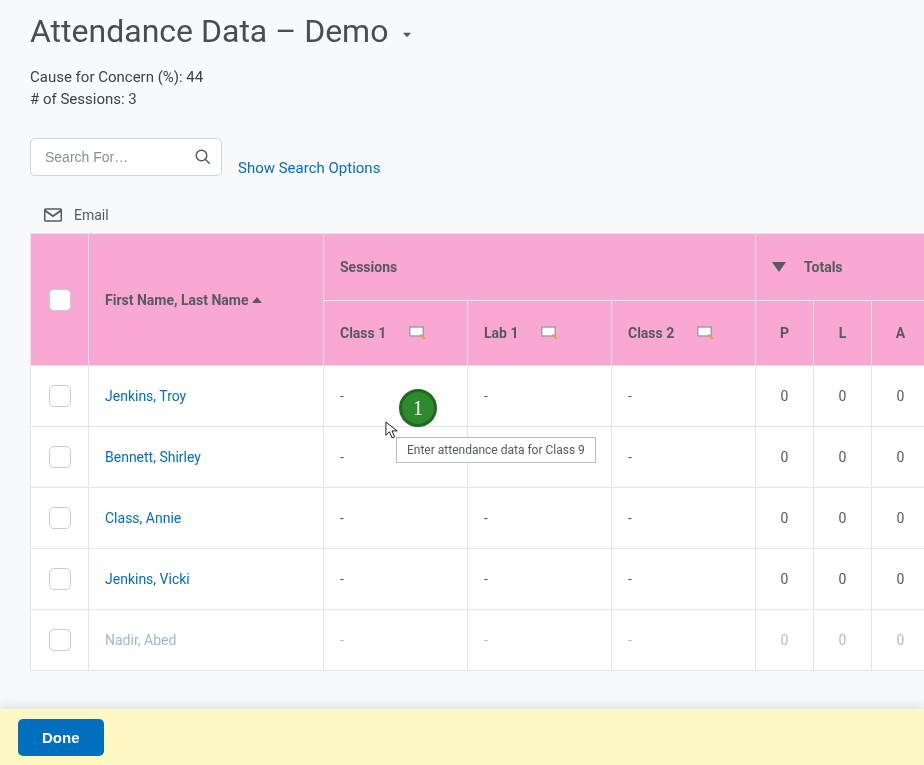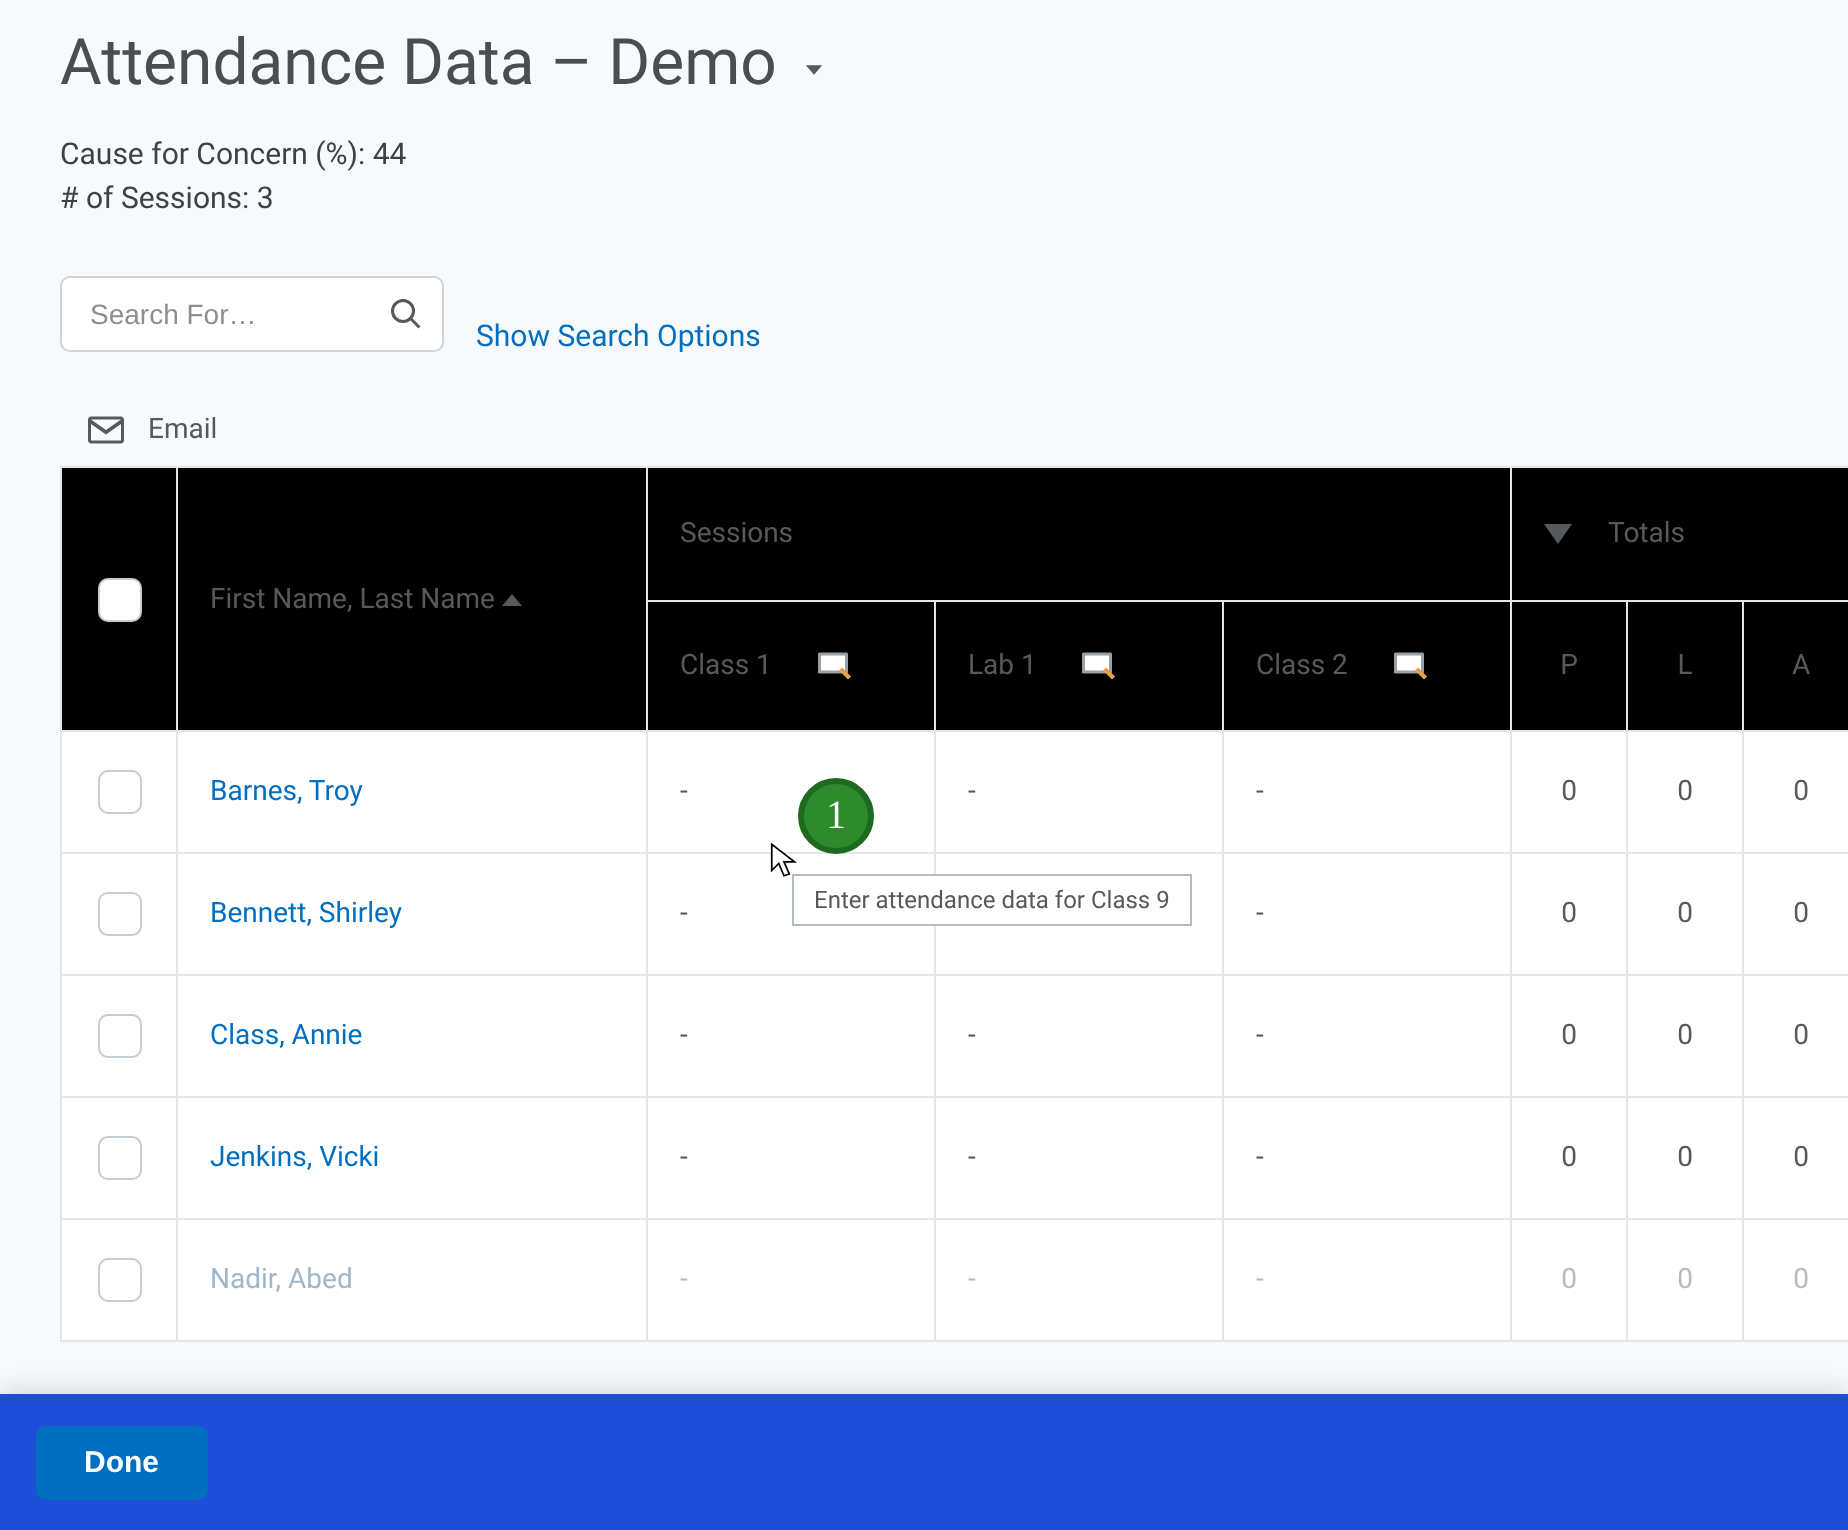--- a/index.html
+++ b/index.html
@@ -116,22 +116,22 @@
     background: #fff;
     table-layout: fixed;
   }
   .grid th, .grid td {
     border: 1px solid #e3e6e8;
     font-size: 14px;
     vertical-align: middle;
     padding: 0;
   }
   .grid thead th {
-    background: #000000;
-    font-weight: 400;
+    background: #f9a8d4;
+    font-weight: 700;
     color: #565a5c;
   }
   .col-check { width: 58px; }
   .col-name  { width: 235px; }
   .col-sess  { width: 144px; }
   .col-tot   { width: 58px; }
 
   .hdr-top .th-inner {
     height: 66px;
     display: flex;
@@ -228,22 +228,22 @@
     color: #565a5c;
     z-index: 22;
     white-space: nowrap;
   }
 
   .done-bar {
     position: absolute;
     left: 0;
     right: 0;
     bottom: 0;
-    height: 68px;
-    background: #1d4ed8;
+    height: 56px;
+    background: #fef9c3;
     box-shadow: 0 -4px 10px rgba(0,0,0,0.10);
     display: flex;
     align-items: center;
     padding: 0 18px;
     z-index: 30;
   }
   .btn-primary {
     background: #006fbf;
     border: none;
     color: #fff;
@@ -371,21 +371,21 @@
     <tbody id="grid-body">
 
     <tr>
           <td>
             <div class="cell center">
               <span class="checkbox"></span>
             </div>
           </td>
           <td>
             <div class="cell">
-              <span class="name-link">Barnes, Troy</span>
+              <span class="name-link">Jenkins, Troy</span>
             </div>
           </td>
           <td>
             <div class="cell">
               <span>-</span>
             </div>
           </td>
           <td>
             <div class="cell">
               <span>-</span>

